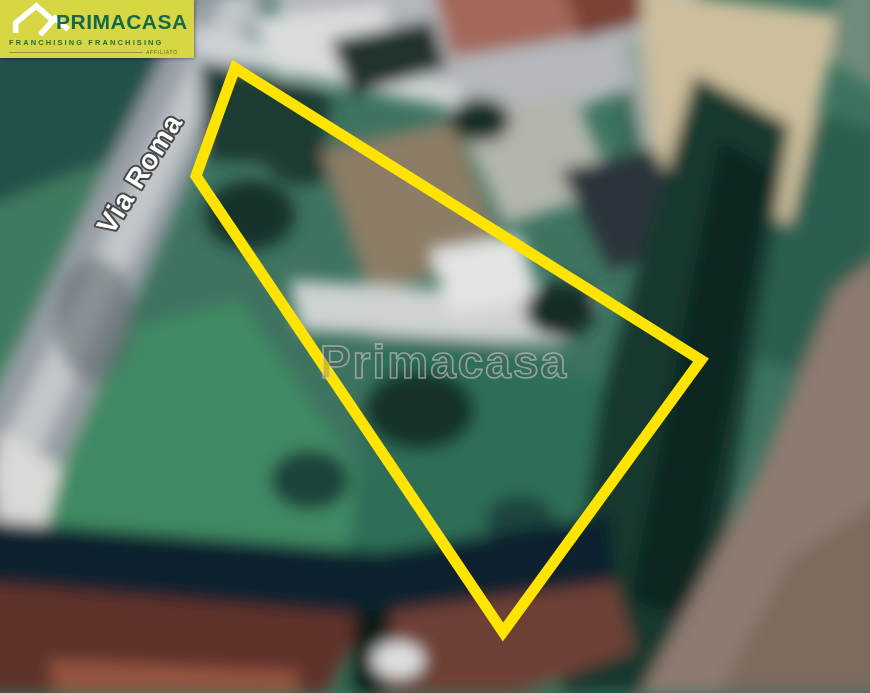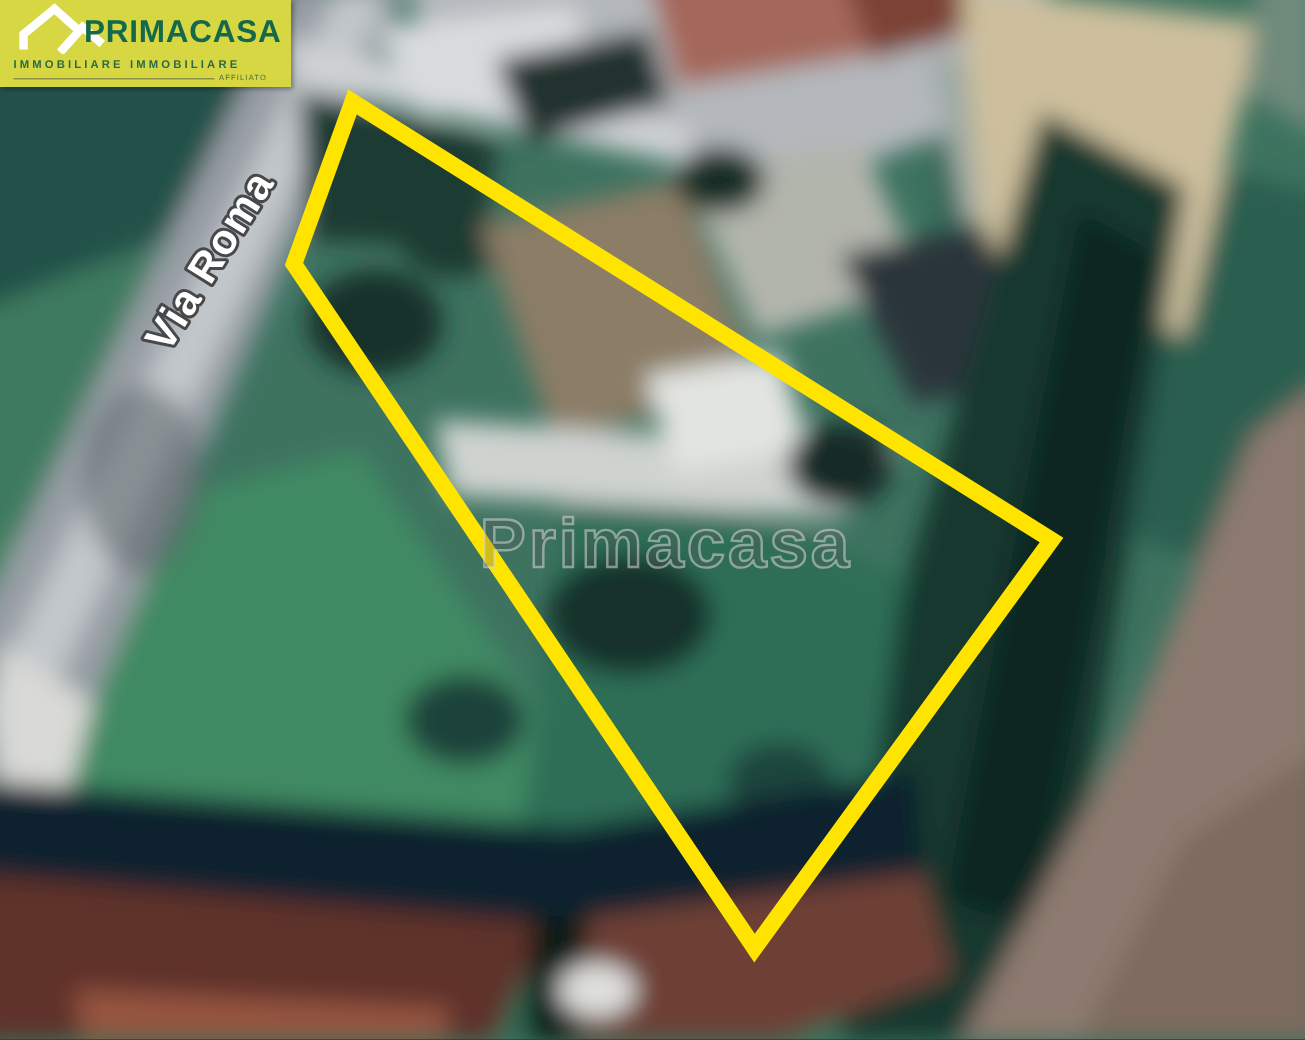--- a/index.html
+++ b/index.html
@@ -124,20 +124,20 @@
 
     <text class="watermark-text" x="444" y="378">Primacasa</text>
   </svg>
 
   <div class="logo">
     <svg class="logo-icon" viewBox="0 0 64 36" xmlns="http://www.w3.org/2000/svg">
       <path d="M5 33 L5 22 L27 4 L45 20" fill="none" stroke="#ffffff" stroke-width="6" stroke-linejoin="miter"></path>
       <path d="M31 35 L47 17 L61 29" fill="none" stroke="#ffffff" stroke-width="6" stroke-linejoin="miter"></path>
     </svg>
     <div class="brand">PRIMACASA</div>
-    <div class="tagline">IMMOBILIARE IMMOBILIARE</div>
+    <div class="tagline">FRANCHISING FRANCHISING</div>
     <div class="rule-row">
       <span class="rule"></span>
       <span class="affiliate">AFFILIATO</span>
     </div>
   </div>
 
 </div>
 
 </body></html>

